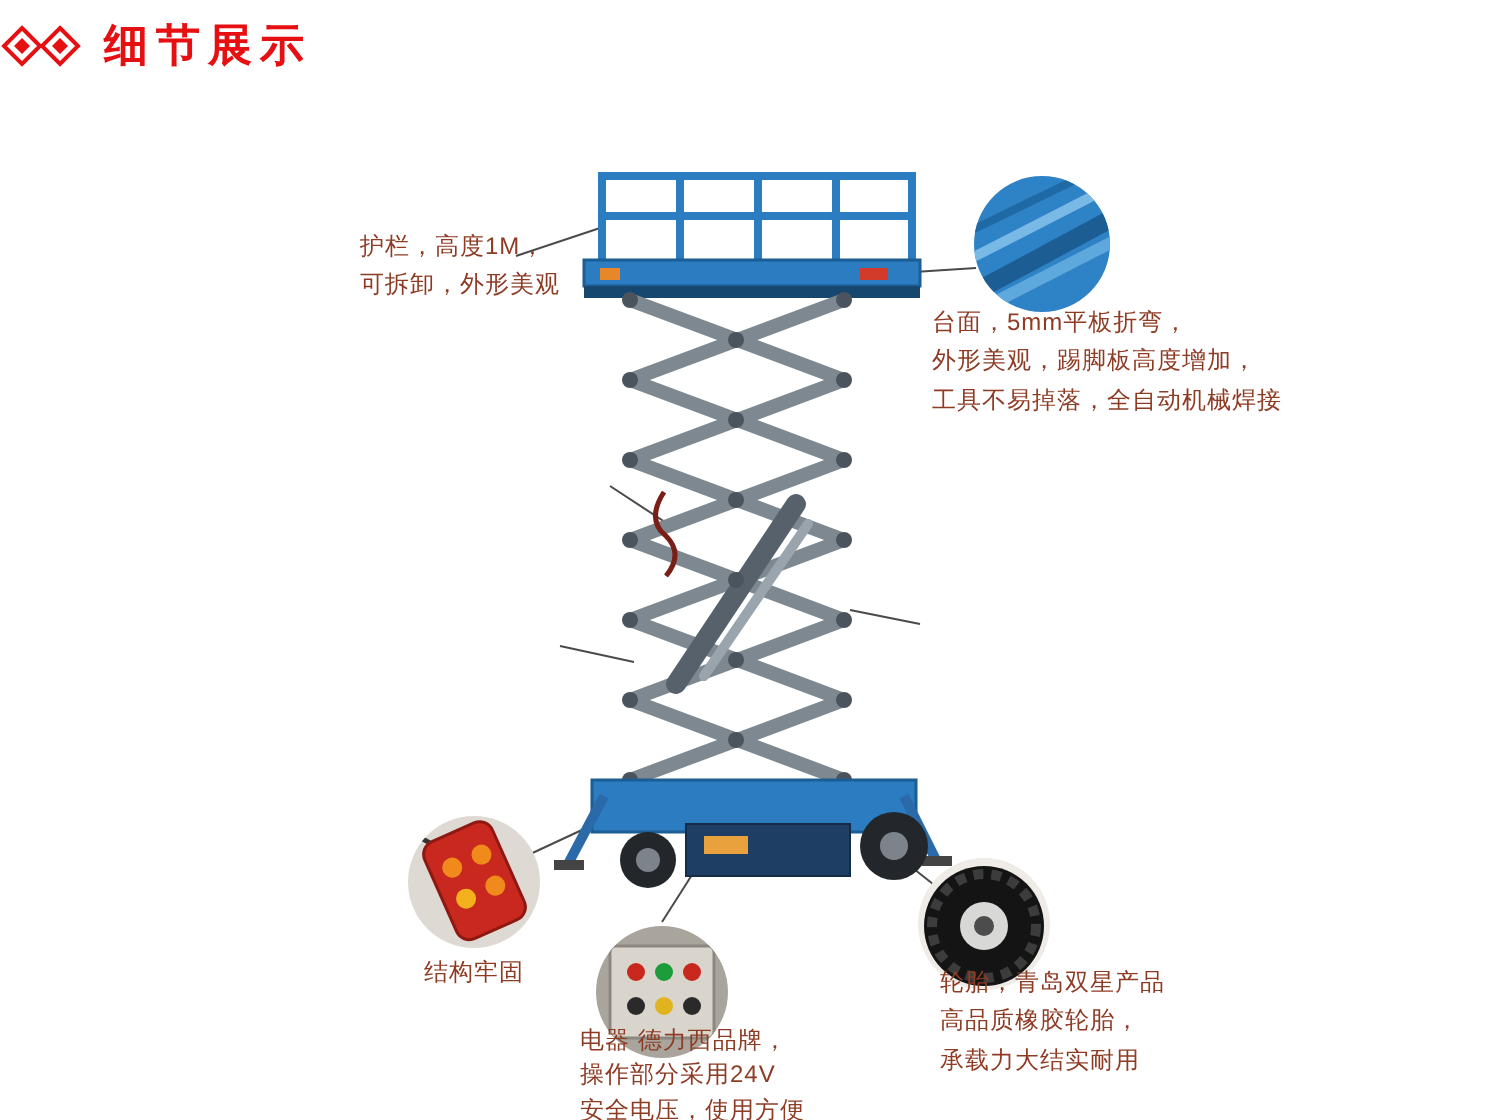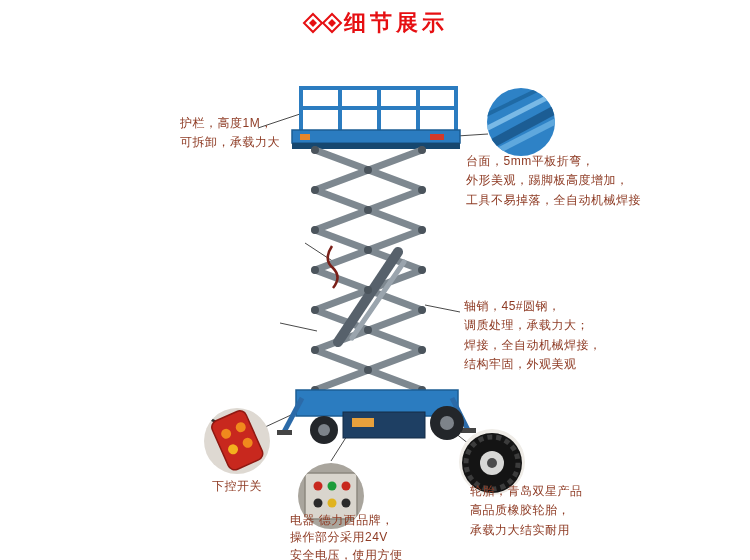--- a/index.html
+++ b/index.html
@@ -6,21 +6,21 @@
   html,body { width:750px; height:560px; }
   body {
     background:#ffffff;
     font-family:"Liberation Sans", sans-serif;
     position:relative;
     overflow:hidden;
   }
   .stage { position:absolute; inset:0; width:750px; height:560px; }
   .title-row {
     position:absolute; top:8px; left:0; width:100%;
-    display:flex; justify-content:center; align-items:center; 
+    display:flex; align-items:center; gap:10px;
     z-index:5;
   }
   .title-text {
     color:#e60f12; font-size:22px; font-weight:bold; letter-spacing:4px;
   }
   svg.scene { position:absolute; inset:0; z-index:1; }
   .label {
     position:absolute; z-index:4;
     font-size:12px; line-height:1.62; color:#8e3b24;
     white-space:pre-line; letter-spacing:0.5px;
@@ -196,34 +196,30 @@
         <rect x="459" y="429" width="66" height="66" fill="#efece7"></rect>
         <circle cx="492" cy="463" r="30" fill="#141414"></circle>
         <circle cx="492" cy="463" r="26" fill="none" stroke="#3c3c3c" stroke-width="5" stroke-dasharray="5 4"></circle>
         <circle cx="492" cy="463" r="12" fill="#d8d8d6"></circle>
         <circle cx="492" cy="463" r="5" fill="#4c4c4c"></circle>
       </g>
     </g>
   </svg>
 
   <div class="label" style="left:180px; top:114px;">护栏，高度1M，
-可拆卸，承载力大</div>
+可拆卸，外形美观</div>
 
   <div class="label" style="left:466px; top:152px;">台面，5mm平板折弯，
 外形美观，踢脚板高度增加，
 工具不易掉落，全自动机械焊接</div>
 
 
 
-  <div class="label" style="left:464px; top:297px;">轴销，45#圆钢，
-调质处理，承载力大；
-焊接，全自动机械焊接，
-结构牢固，外观美观</div>
-
-  <div class="label center" style="left:205px; top:477px; width:64px;">下控开关</div>
+
+  <div class="label center" style="left:205px; top:477px; width:64px;">结构牢固</div>
 
   <div class="label tight" style="left:290px; top:512px;">电器 德力西品牌，
 操作部分采用24V
 安全电压，使用方便</div>
 
   <div class="label" style="left:470px; top:482px;">轮胎，青岛双星产品
 高品质橡胶轮胎，
 承载力大结实耐用</div>
 
 </div>

